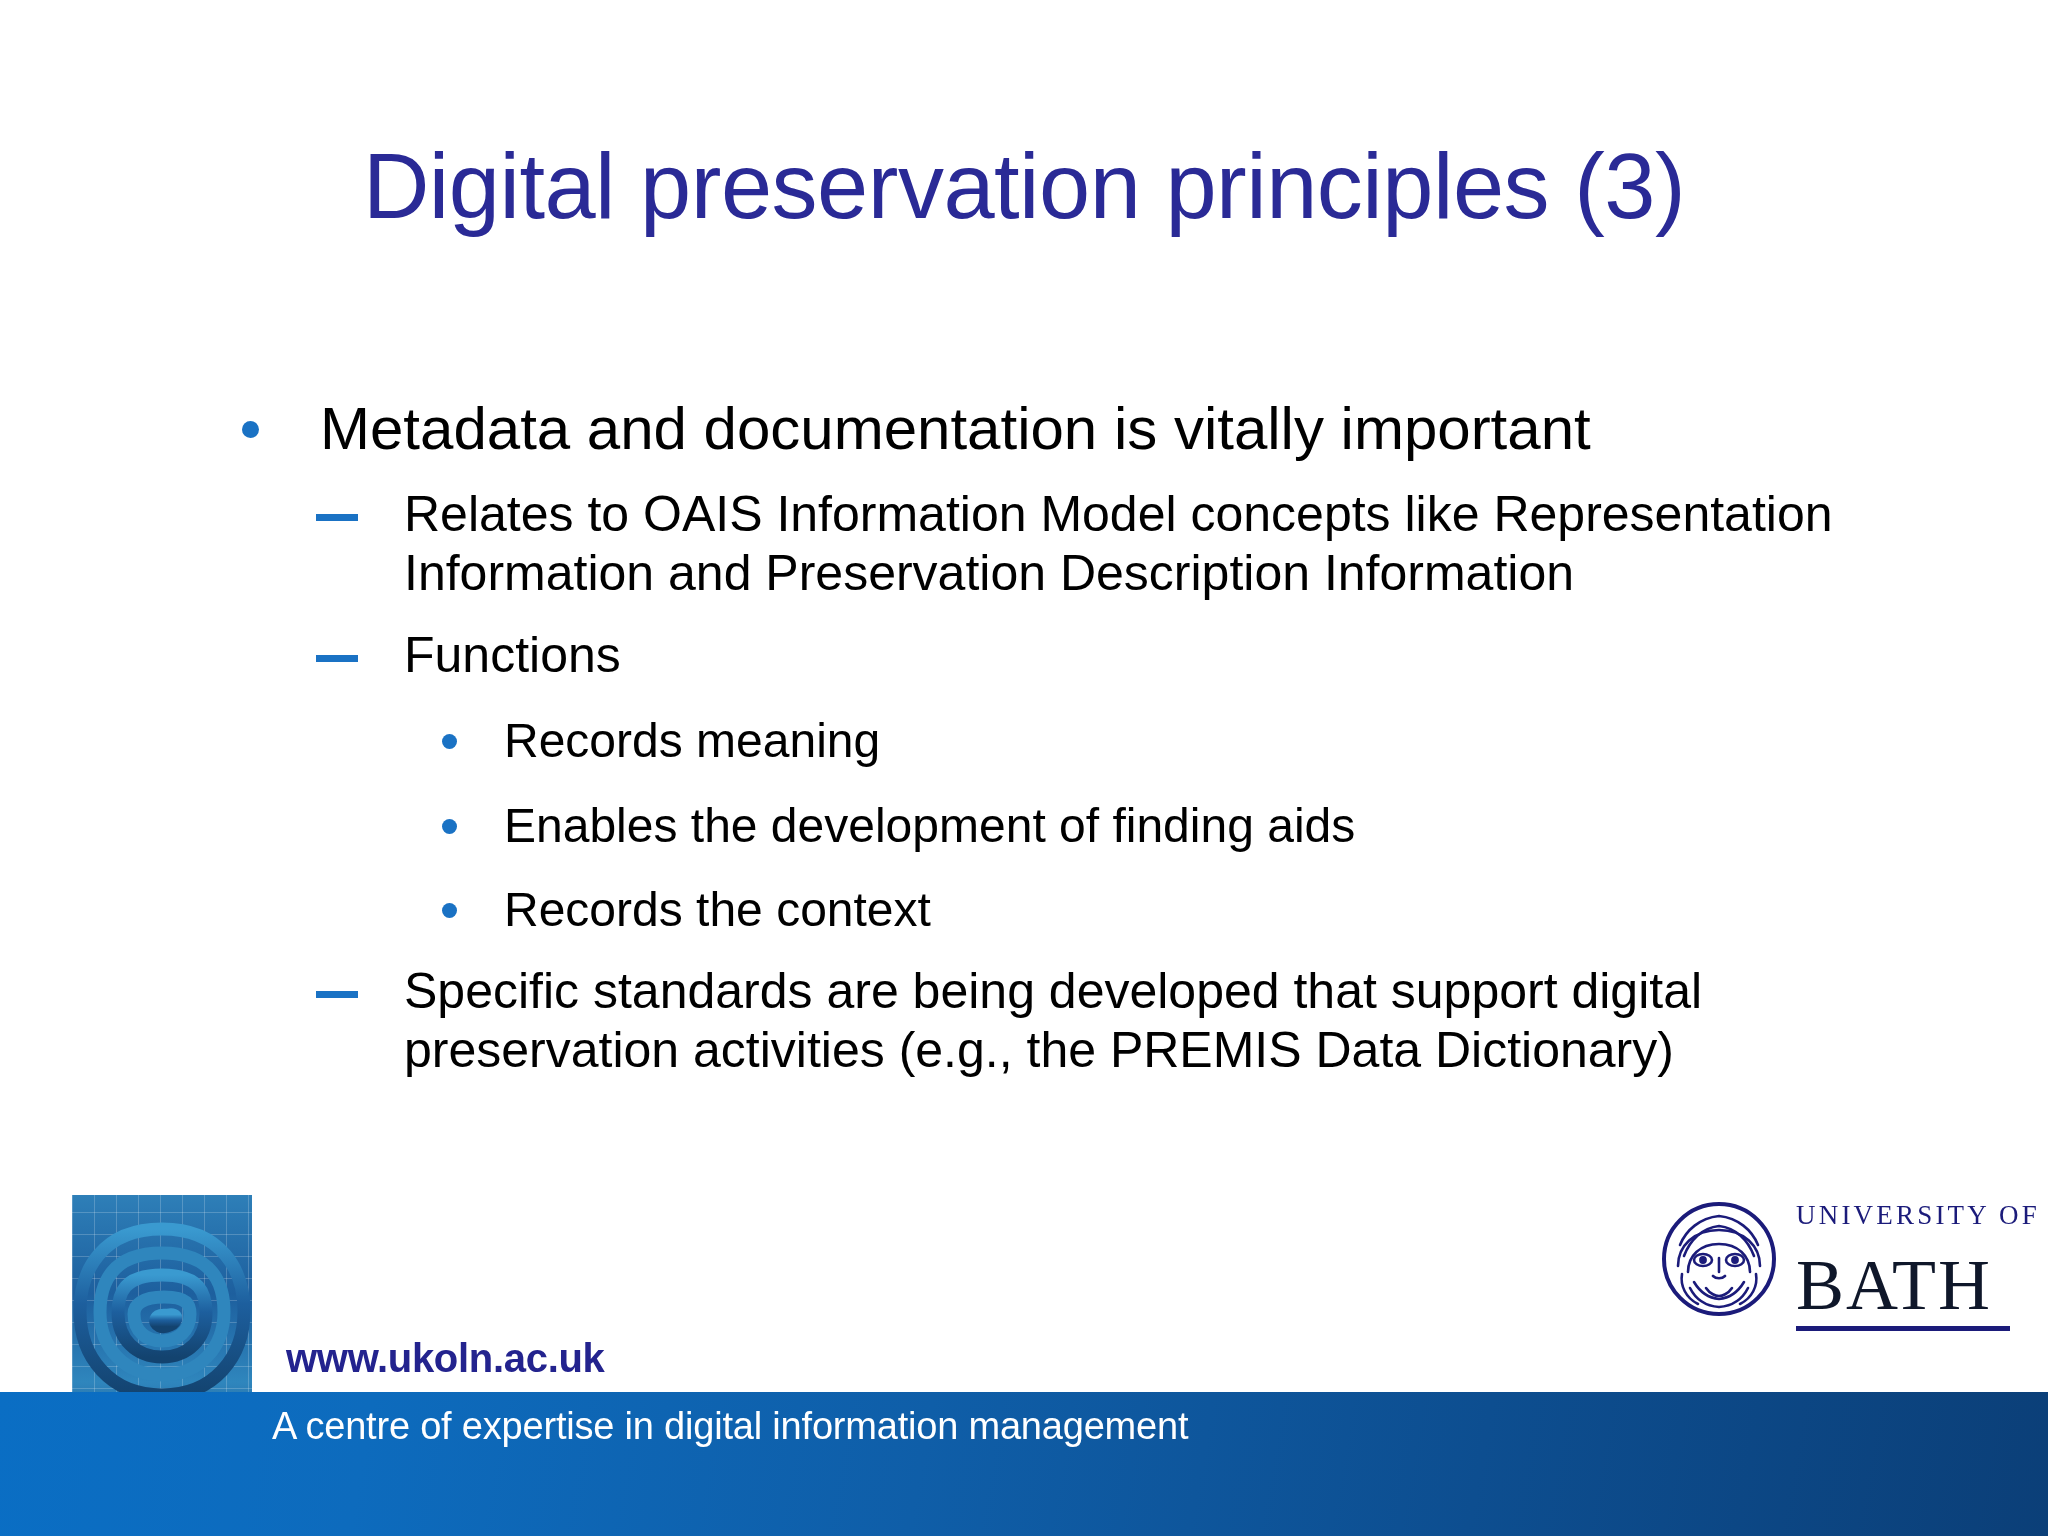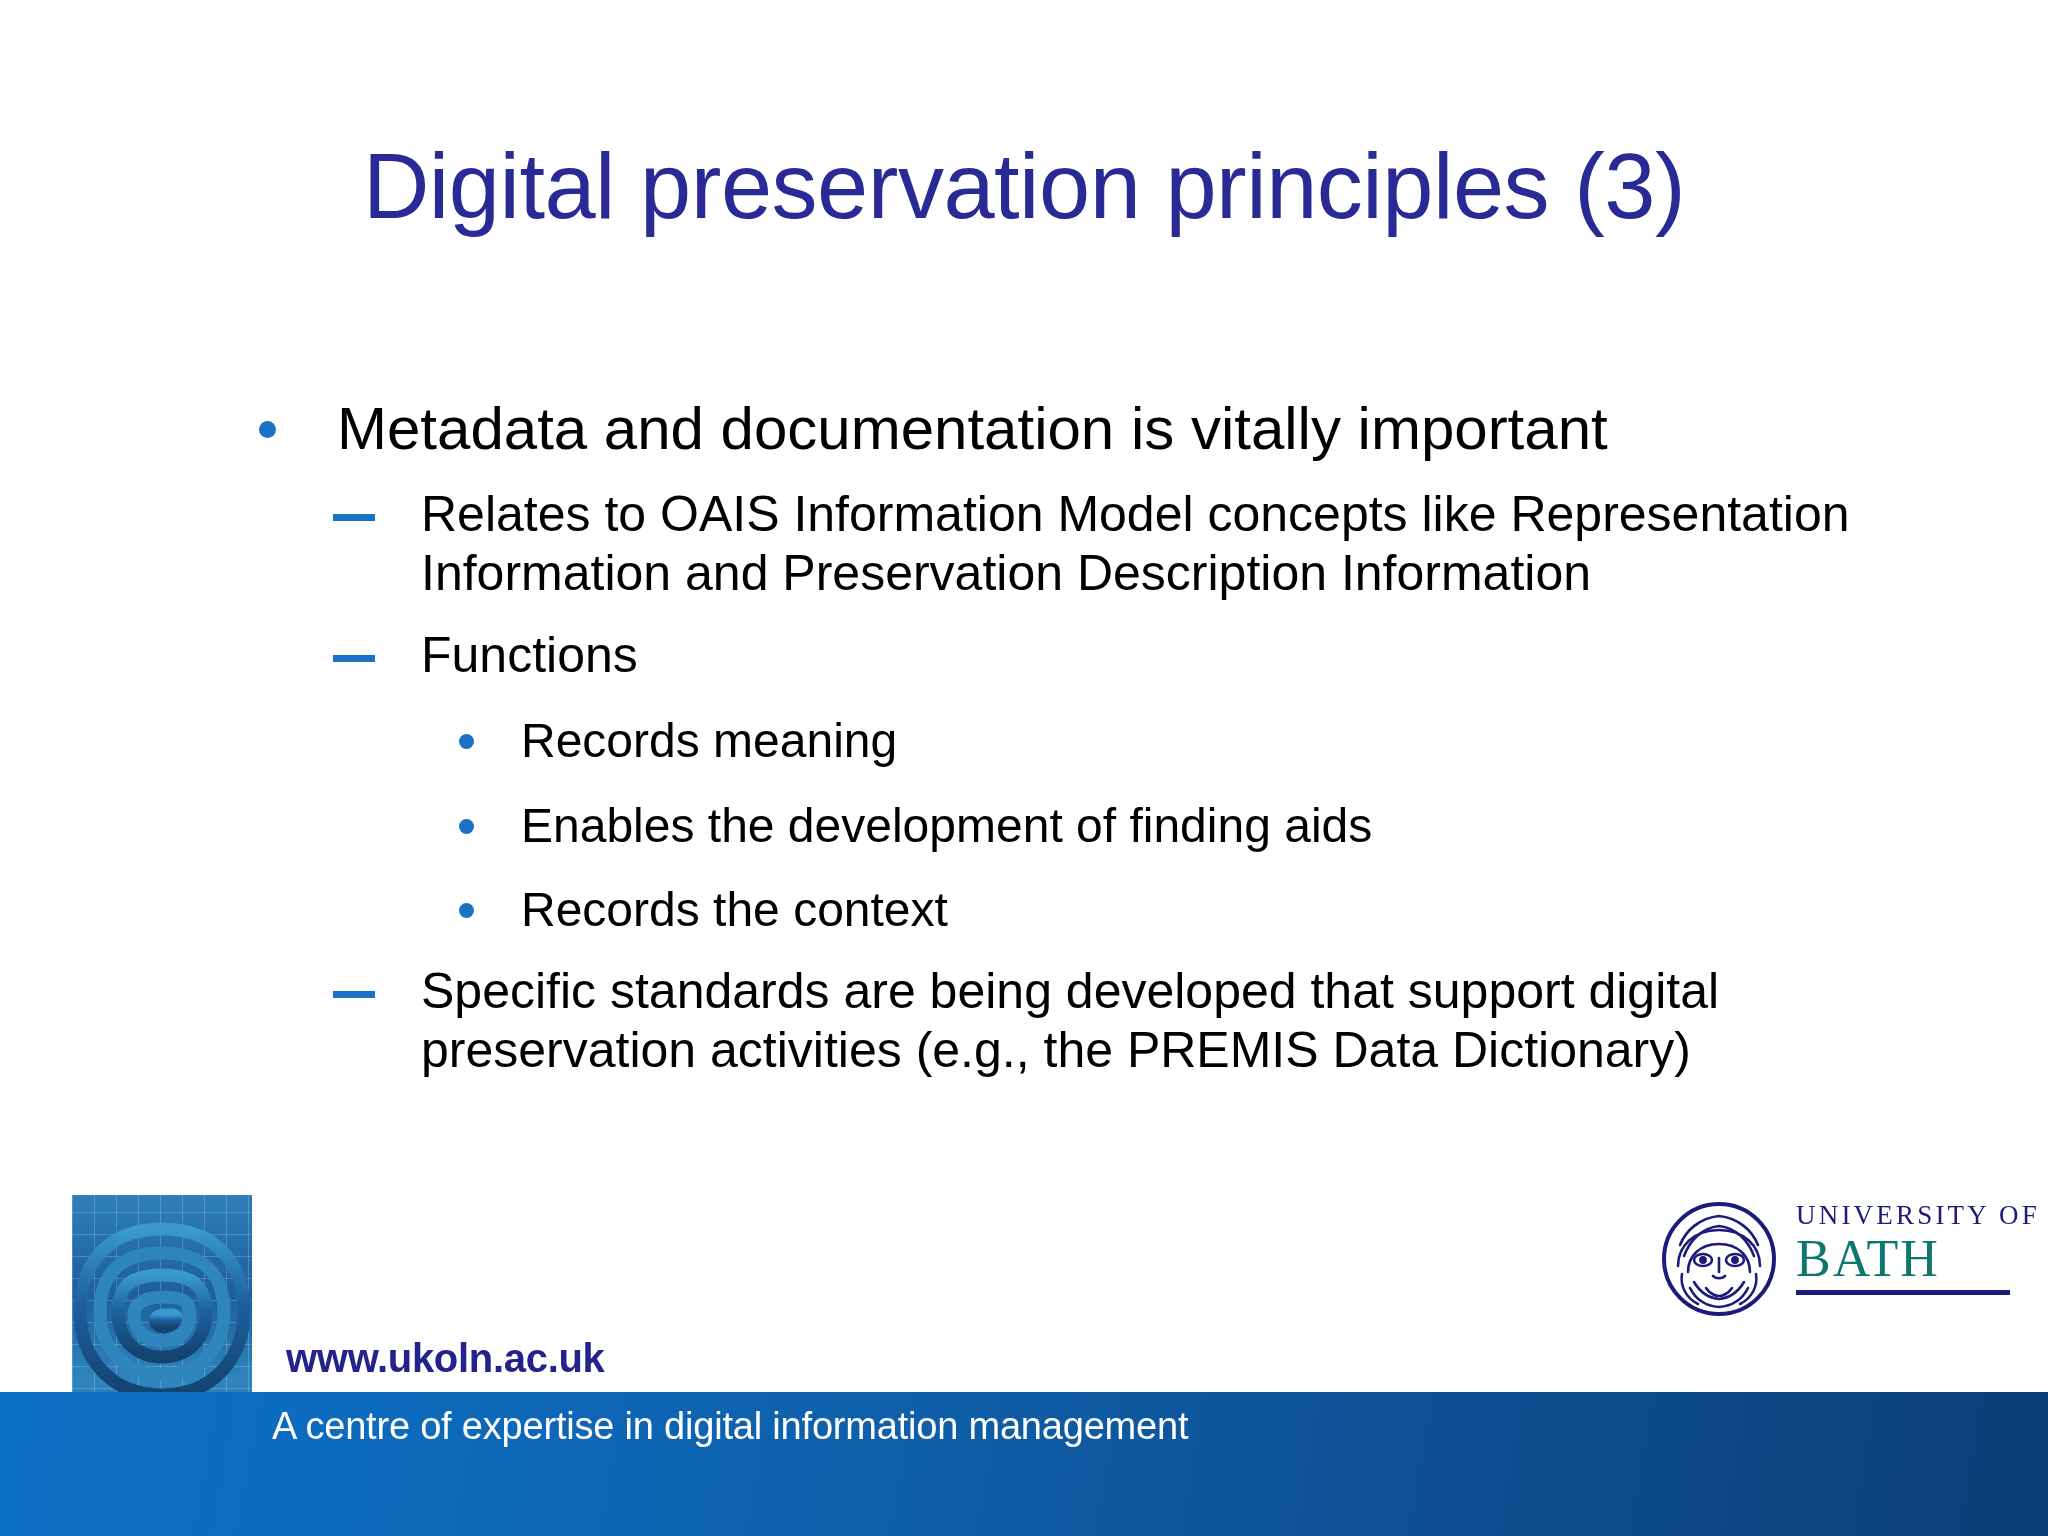--- a/index.html
+++ b/index.html
@@ -33,21 +33,21 @@
     line-height: 1.05;
     color: #2a2a96;
     font-weight: 400;
     letter-spacing: -0.5px;
     white-space: nowrap;
   }
 
   
   .body-block {
     position: absolute;
-    left: 245px;
+    left: 228px;
     top: 395px;
     width: 1700px;
   }
 
   .lvl1 {
     position: relative;
     padding-left: 92px;
     font-size: 60px;
     line-height: 1.12;
     color: #000000;
@@ -175,26 +175,26 @@
     font-size: 27px;
     letter-spacing: 3.2px;
     color: #1b1b7a;
     font-weight: 400;
     line-height: 1;
     margin-top: 6px;
     white-space: nowrap;
   }
   .bath-bath {
     font-family: "Liberation Serif", serif;
-    font-size: 52px;
+    font-size: 72px;
     letter-spacing: 2px;
-    color: #0f766e;
+    color: #0f172a;
     font-weight: 400;
     line-height: 1;
-    margin-top: 4px;
+    margin-top: 20px;
     white-space: nowrap;
   }
   .bath-rule {
     margin-top: 5px;
     width: 214px;
     height: 5px;
     background: #1b1b7a;
   }
 
   

